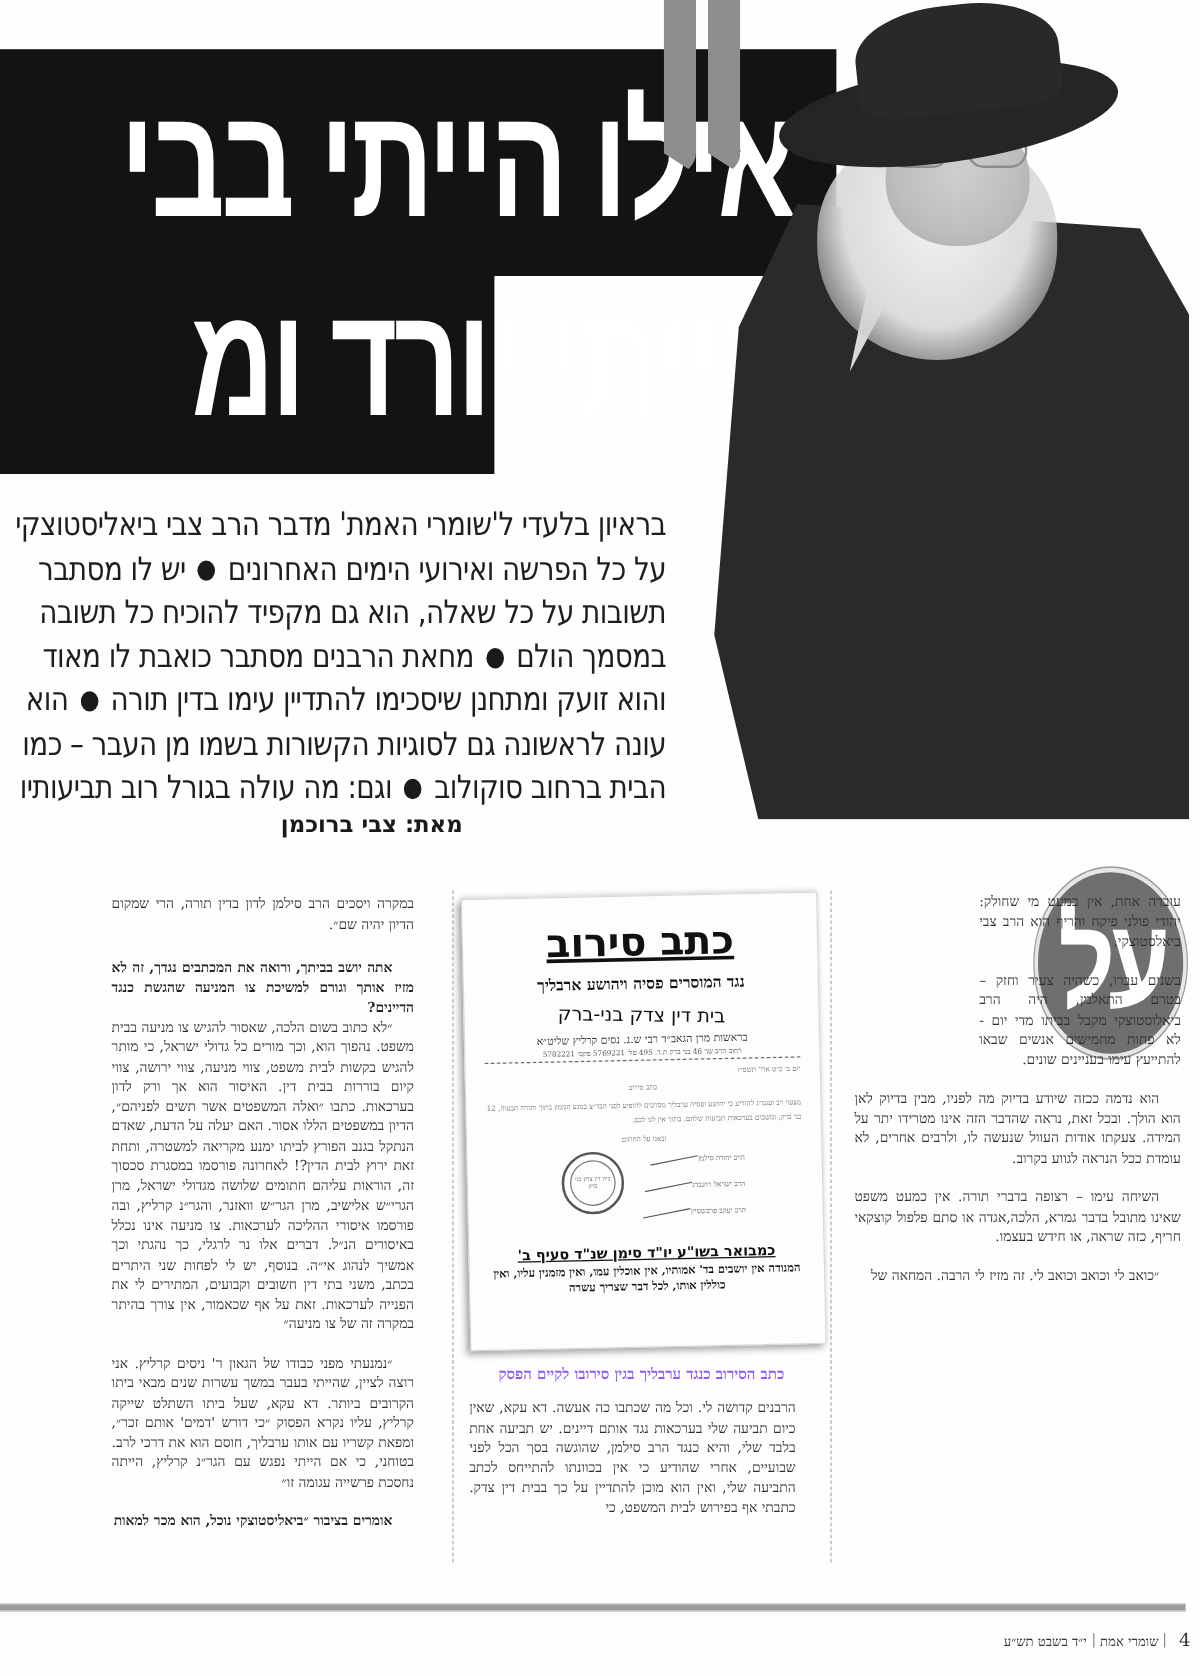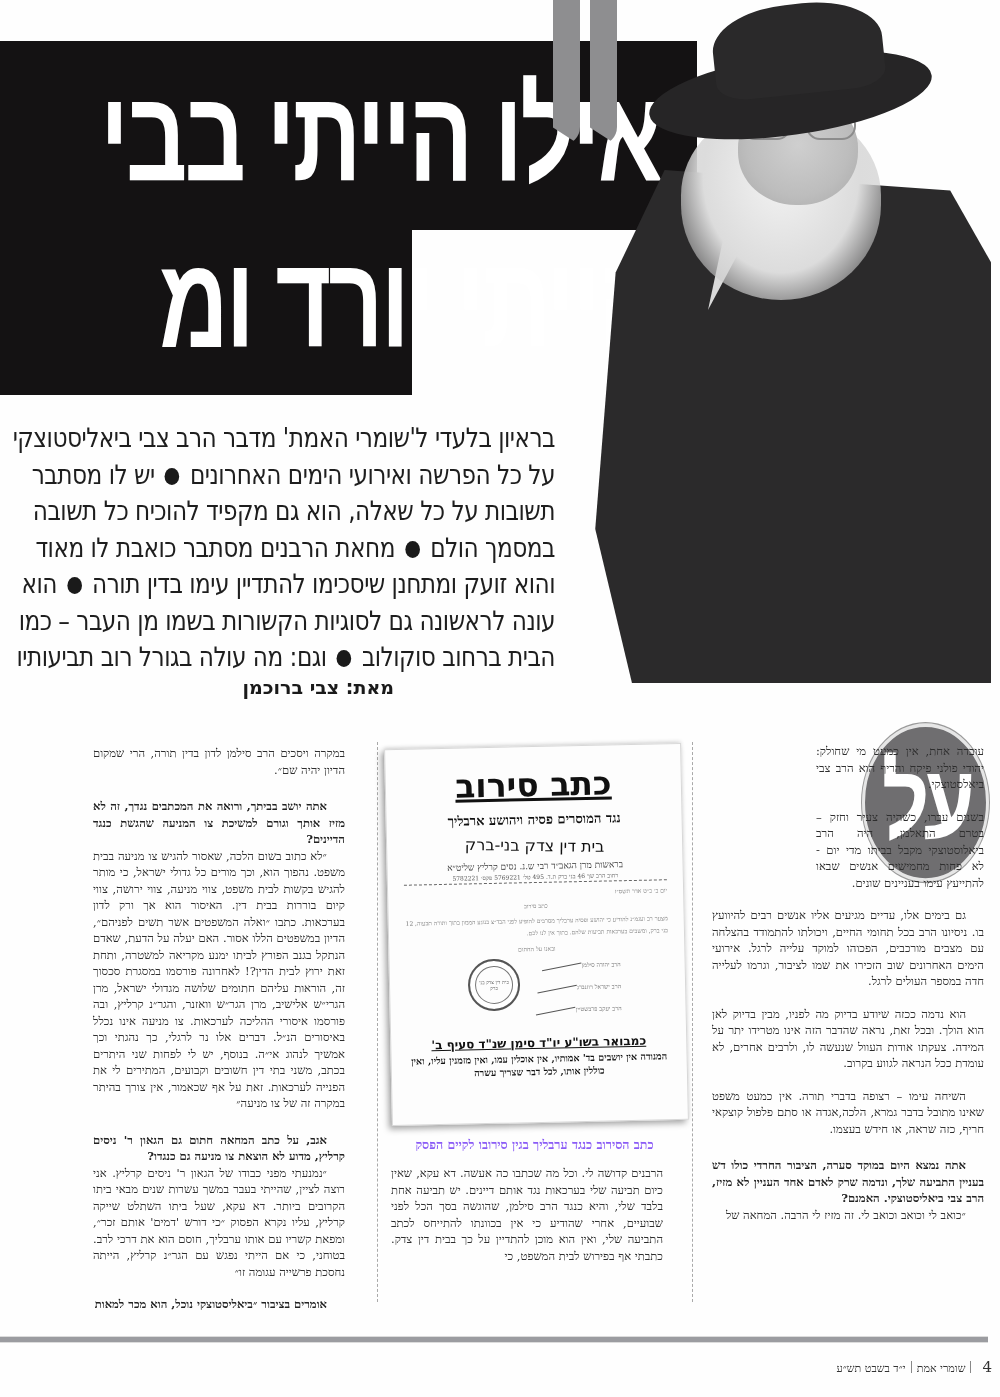--- a/index.html
+++ b/index.html
@@ -75,21 +75,21 @@
     
     .deck {
       position: absolute; left: 70px; top: 420px; width: 485px;
       font-family: "DejaVu Sans", "Liberation Sans", sans-serif; font-size: 27px; line-height: 36.5px;
       color: #1e1e1e; text-align: justify; text-align-last: justify; letter-spacing: -0.6px;
       transform: scaleX(0.86); transform-origin: right top; width: 563px; left: -8px;
     }
     .deck-line { display: block; white-space: nowrap; }
     .bullet { display: inline-block; width: 17px; height: 17px; border-radius: 50%; background: #1a1a1a; vertical-align: -1px; margin: 0 4px; }
     .byline {
-      position: absolute; left: 234px; top: 676px; width: 160px; text-align: right;
+      position: absolute; left: 234px; top: 676px; width: 160px; text-align: left;
       font-family: "DejaVu Sans", sans-serif; font-weight: bold; font-size: 19px; color: #1a1a1a;
     }
 
     
     .col {
       position: absolute; font-size: 11.5px; line-height: 16.5px; text-align: justify; color: #2e2e2e;
     }
     .col p { margin-bottom: 16px; text-indent: 18px; }
     .col p.q { font-weight: bold; color: #222; }
     .col p.tight { margin-bottom: 0; margin-top: 20px; }
@@ -190,24 +190,22 @@
 <div class="byline">מאת: צבי ברוכמן</div>
 
 <div class="sep s1"></div>
 <div class="sep s2"></div>
 
 <div class="dropcap">על</div>
 
 <div class="col col-right">
   <p class="intro">עובדה אחת, אין כמעט מי שחולק: יהודי פולני פיקח והריף הוא הרב צבי ביאלסטוצקי.</p>
   <p class="intro">בשנים עברו, כשהיה צעיר וחזק – בטרם התאלמן, היה הרב ביאלוסטוצקי מקבל בביתו מדי יום - לא פחות מחמישים אנשים שבאו להתייעץ עימו בעניינים שונים.</p>
-  <p>גם בימים אלו, עדיים מגיעים אליו אנשים רבים להיוועץ בו. ניסיונו הרב בכל תחומי החיים, ויכולתו להתמודד בהצלחה עם מצבים מורכבים, הפכוהו למוקד עלייה לרגל. אירועי הימים האחרונים שוב הזכירו את שמו לציבור, וגרמו לעלייה חדה במספר העולים לרגל.</p>
   <p>הוא נדמה ככזה שיודע בדיוק מה לפניו, מבין בדיוק לאן הוא הולך. ובכל זאת, נראה שהדבר הזה אינו מטרידו יתר על המידה. צעקתו אודות העוול שנעשה לו, ולרבים אחרים, לא עומדת ככל הנראה לגווע בקרוב.</p>
   <p>השיחה עימו – רצופה בדברי תורה. אין כמעט משפט שאינו מתובל בדבר גמרא, הלכה,אגדה או סתם פלפול קוצקאי חריף, כזה שראה, או חידש בעצמו.</p>
-  <p class="q tight">אתה נמצא היום במוקד סערה, הציבור החרדי כולו דש בעניין התביעה שלך, ונדמה שרק לאדם אחד העניין לא מזיז, הרב צבי ביאליסטוצקי. האמנם?</p>
   <p>״כואב לי וכואב וכואב לי. זה מזיז לי הרבה. המחאה של</p>
 </div>
 
 <div class="doc">
   <div class="d-title">כתב סירוב</div>
   <div class="d-sub">נגד המוסרים פסיה ויהושע ארבליך</div>
   <div class="d-court">בית דין צדק בני-ברק</div>
   <div class="d-head">בראשות מרן הגאב״ד רבי ש.נ. נסים קרליץ שליט״א</div>
   <div class="d-addr">רחוב הרב שך 46 בני ברק  ת.ד. 495  טל׳ 5769221  פקס׳ 5782221</div>
   <div class="d-small" style="text-align:right">יום ב׳ כ״ט אדר תשס״ז</div>
@@ -226,21 +224,20 @@
 <div class="caption">כתב הסירוב כנגד ערבליך בגין סירובו לקיים הפסק</div>
 
 <div class="col col-mid">
   <p style="text-indent:0">הרבנים קדושה לי. וכל מה שכתבו כה אעשה. דא עקא, שאין כיום תביעה שלי בערכאות נגד אותם דיינים. יש תביעה אחת בלבד שלי, והיא כנגד הרב סילמן, שהוגשה בסך הכל לפני שבועיים, אחרי שהודיע כי אין בכוונתו להתייחס לכתב התביעה שלי, ואין הוא מוכן להתדיין על כך בבית דין צדק. כתבתי אף בפירוש לבית המשפט, כי</p>
 </div>
 
 <div class="col col-left">
   <p style="text-indent:0">במקרה ויסכים הרב סילמן לדון בדין תורה, הרי שמקום הדיון יהיה שם״.</p>
   <p class="q tight">אתה יושב בביתך, ורואה את המכתבים נגדך, זה לא מזיז אותך וגורם למשיכת צו המניעה שהגשת כנגד הדיינים?</p>
   <p>״לא כתוב בשום הלכה, שאסור להגיש צו מניעה בבית משפט. נהפוך הוא, וכך מורים כל גדולי ישראל, כי מותר להגיש בקשות לבית משפט, צווי מניעה, צווי ירושה, צווי קיום בוררות בבית דין. האיסור הוא אך ורק לדון בערכאות. כתבו ״ואלה המשפטים אשר תשים לפניהם״, הדיון במשפטים הללו אסור. האם יעלה על הדעת, שאדם הנתקל בגנב הפורץ לביתו ימנע מקריאה למשטרה, ותחת זאת ירוץ לבית הדין?! לאחרונה פורסמו במסגרת סכסוך זה, הוראות עליהם חתומים שלושה מגדולי ישראל, מרן הגרי״ש אלישיב, מרן הגר״ש וואזנר, והגר״נ קרליץ, ובה פורסמו איסורי ההליכה לערכאות. צו מניעה אינו נכלל באיסורים הנ״ל. דברים אלו נר לרגלי, כך נהגתי וכך אמשיך לנהוג אי״ה. בנוסף, יש לי לפחות שני היתרים בכתב, משני בתי דין חשובים וקבועים, המתירים לי את הפנייה לערכאות. זאת על אף שכאמור, אין צורך בהיתר במקרה זה של צו מניעה״</p>
-  <p class="q tight">אגב, על כתב המחאה חתום גם הגאון ר' ניסים קרליץ, מדוע לא הוצאת צו מניעה גם כנגדו?</p>
   <p>״נמנעתי מפני כבודו של הגאון ר' ניסים קרליץ. אני רוצה לציין, שהייתי בעבר במשך עשרות שנים מבאי ביתו הקרובים ביותר. דא עקא, שעל ביתו השתלט שייקה קרליץ, עליו נקרא הפסוק ״כי דורש 'דמים' אותם זכר״, ומפאת קשריו עם אותו ערבליך, חוסם הוא את דרכי לרב. בטוחני, כי אם הייתי נפגש עם הגר״נ קרליץ, הייתה נחסכת פרשייה עגומה זו״</p>
   <p class="q">אומרים בציבור ״ביאליסטוצקי נוכל, הוא מכר למאות</p>
 </div>
 
 <div class="footer-rule"></div>
 <div class="folio">
   <span class="pg">4</span><i class="bar"></i><span class="mag">שומרי אמת</span><i class="bar"></i><span>י״ד בשבט תש״ע</span>
 </div>
 
 </body></html>

